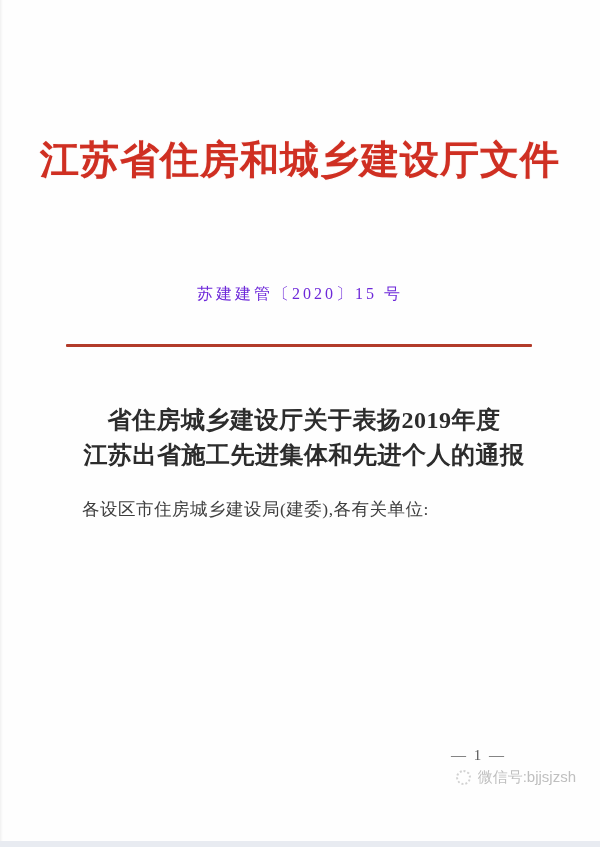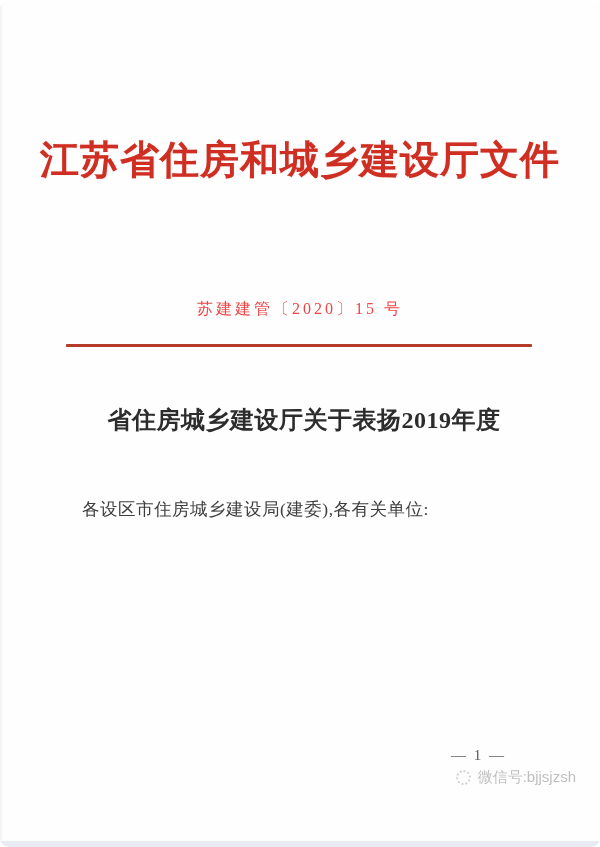--- a/index.html
+++ b/index.html
@@ -8,45 +8,44 @@
     background: #ffffff;
   }
   .page {
     position: relative;
     width: 600px;
     height: 847px;
     margin: 0 auto;
     background: #fefefe;
     overflow: hidden;
     font-family: "Liberation Serif", serif;
-    border-radius: 9px;
   }
   .letterhead-title {
     position: absolute;
     top: 133px;
     left: 0;
     width: 100%;
     margin: 0;
     text-align: center;
     font-size: 39px;
     font-weight: 700;
     letter-spacing: 1px;
     color: #cf2f22;
     text-shadow: 0 0 1px rgba(207,47,34,0.35);
     white-space: nowrap;
   }
   .doc-number {
     position: absolute;
-    top: 299px;
+    top: 284px;
     left: 0;
     width: 100%;
     text-align: center;
     font-size: 16px;
     letter-spacing: 3px;
-    color: #ef4444;
+    color: #6d28d9;
   }
   .red-rule {
     position: absolute;
     top: 344px;
     left: 66px;
     width: 466px;
     height: 3px;
     background: #b23b2a;
     border-radius: 1px;
   }
@@ -132,20 +131,21 @@
   <div class="left-edge-shadow"></div>
 
   <h1 class="letterhead-title">江苏省住房和城乡建设厅文件</h1>
 
   <div class="doc-number">苏建建管〔2020〕15 号</div>
 
   <div class="red-rule"></div>
 
   <h2 class="doc-title">
     <span>省住房城乡建设厅关于表扬2019年度</span><br>
+    <span>江苏出省施工先进集体和先进个人的通报</span>
   </h2>
 
   <div class="body-text">
     <p>各设区市住房城乡建设局(建委),各有关单位:</p>
   </div>
 
   <div class="page-number">— 1 —</div>
 
   <div class="watermark">
     <span class="wm-icon"></span>

